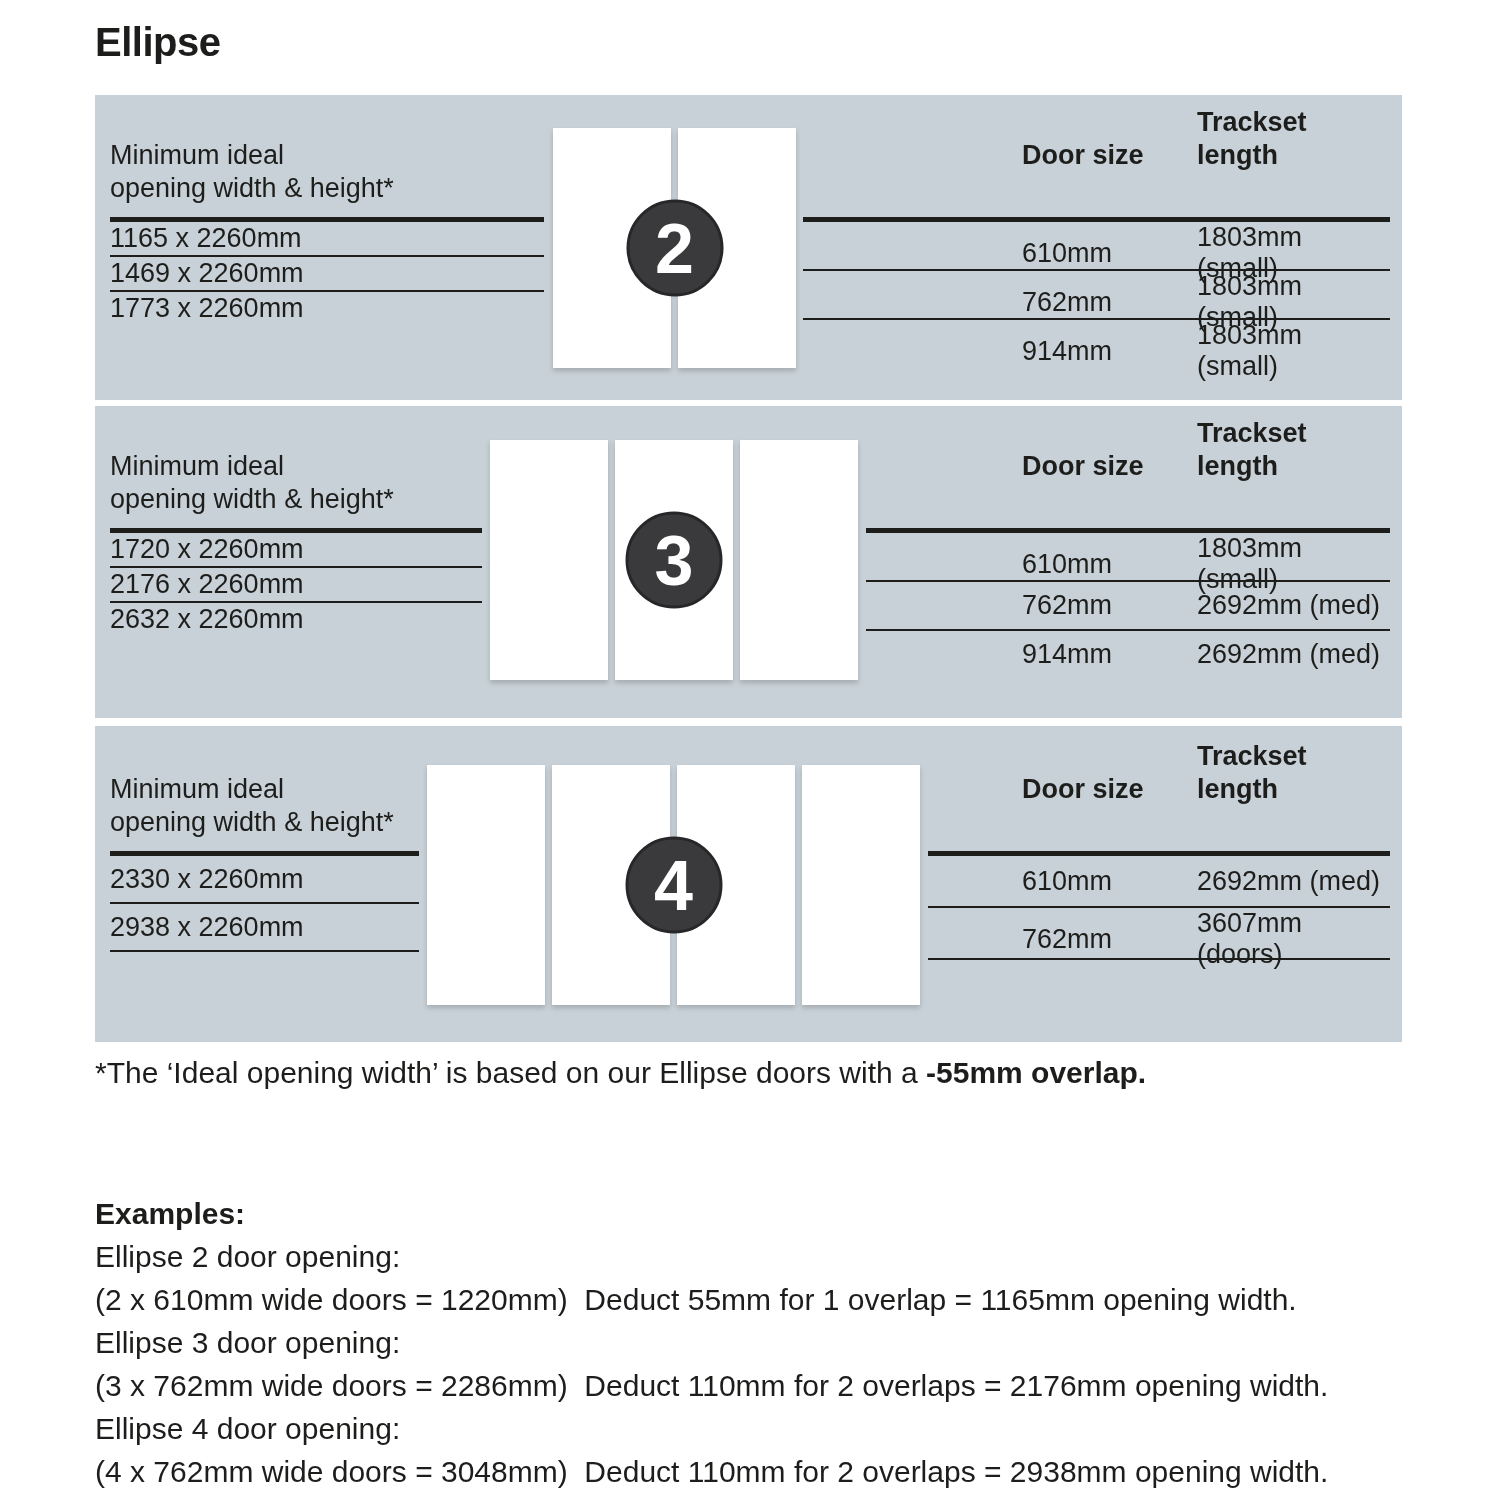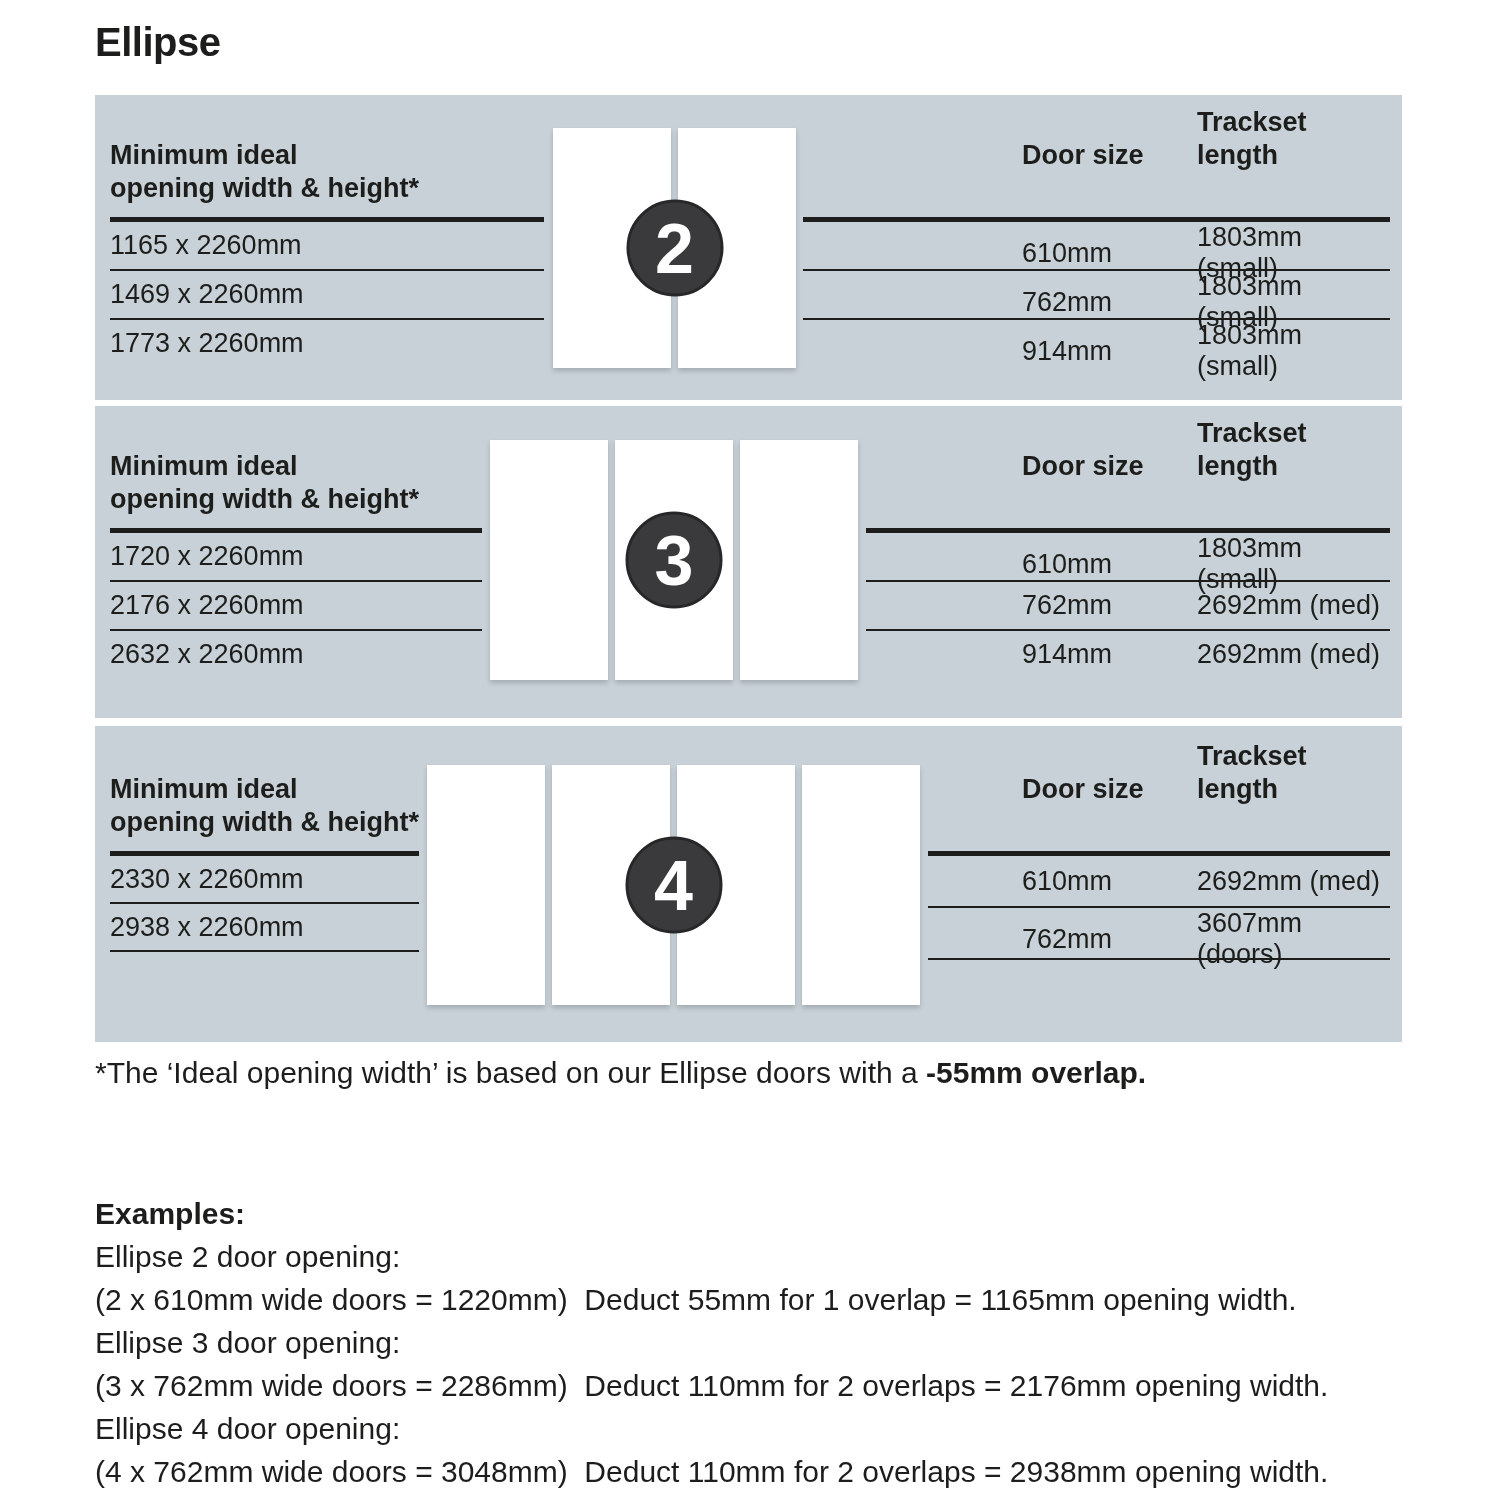--- a/index.html
+++ b/index.html
@@ -29,24 +29,24 @@
   .sec3{top:631px;height:316px}
 
   
   .ltable{position:absolute;top:0;left:15px;}
   .sec1 .ltable{width:434px}
   .sec2 .ltable{width:372px}
   .sec3 .ltable{width:309px}
   .hdr{
     height:122px;box-sizing:border-box;
     display:flex;flex-direction:column;justify-content:flex-end;
-    padding-bottom:12px;font-weight:bold;font-size:27px;line-height:33px;
+    padding-bottom:12px;font-weight:normal;font-size:27px;line-height:33px;
   }
   .sec3 .hdr{height:125px}
-  .lrow{height:47px;display:flex;align-items:center;font-size:27px;}
+  .lrow{height:33px;display:flex;align-items:center;font-size:27px;}
   .sec3 .lrow{height:46px}
 
   
   .rtable{position:absolute;top:0;}
   .sec1 .rtable{left:708px;width:587px}
   .sec2 .rtable{left:771px;width:524px}
   .sec3 .rtable{left:833px;width:462px}
   .grid{display:grid;}
   .sec1 .grid{grid-template-columns:219px 175px 1fr}
   .sec2 .grid{grid-template-columns:156px 175px 1fr}

